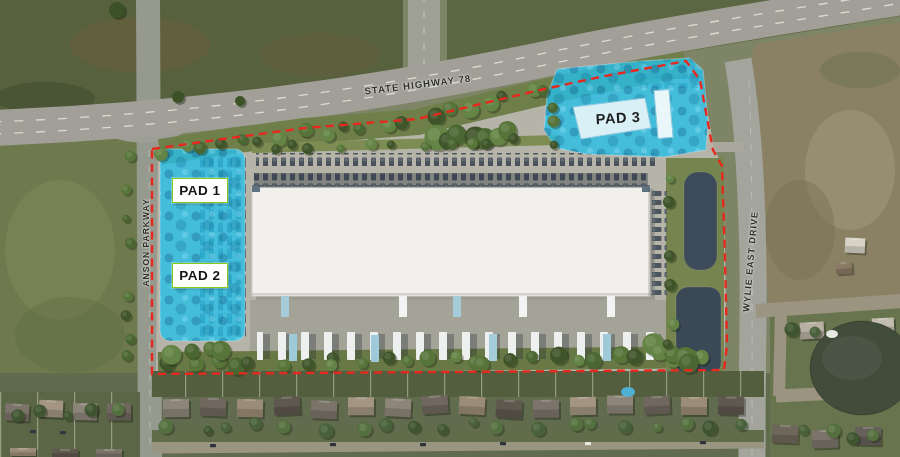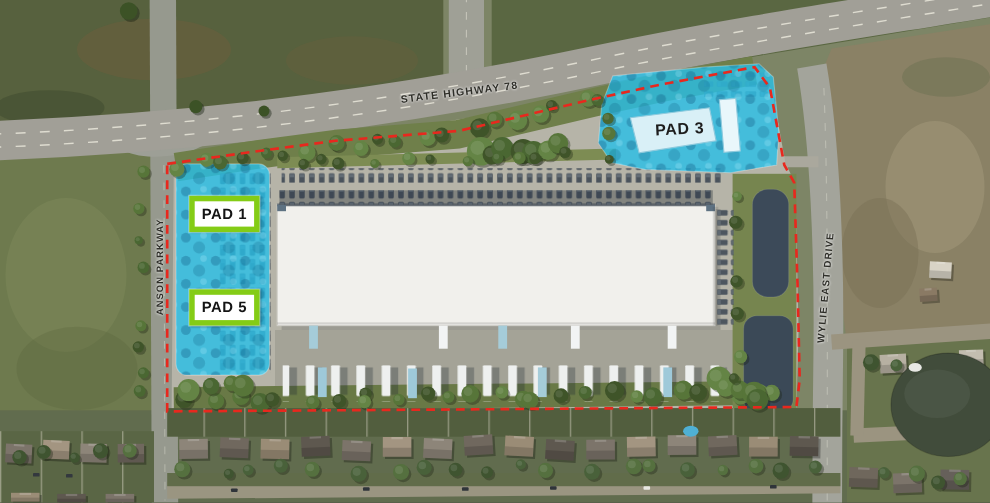--- a/index.html
+++ b/index.html
@@ -11,21 +11,21 @@
   .stage svg{position:absolute;left:0;top:0;}
   .map-label{
     position:absolute;color:#2e2e28;font-weight:700;
     text-align:center;white-space:nowrap;
     text-shadow:0 0 2px rgba(255,255,255,.85),0 0 3px rgba(255,255,255,.6);
   }
   #lbl-highway{left:356px;top:79px;width:124px;height:14px;font-size:9.5px;letter-spacing:1.1px;transform:rotate(-7deg);}
   #lbl-anson{left:95px;top:236px;width:104px;height:13px;font-size:8.5px;letter-spacing:1px;transform:rotate(-90deg);}
   #lbl-wylie{left:700px;top:255px;width:104px;height:13px;font-size:9px;letter-spacing:1px;transform:rotate(-85deg);}
   .pad-box{
-    position:absolute;background:#fff;border:5px solid #84cc16;
+    position:absolute;background:#fff;border:1px solid #84cc16;
     color:#141414;font-size:13.5px;font-weight:600;letter-spacing:.5px;
     display:flex;align-items:center;justify-content:center;
     box-shadow:0 0 0 1px rgba(255,255,255,.3),1px 1px 2px rgba(0,0,0,.35);
   }
   #pad1-label{left:172px;top:178px;width:54px;height:23px;}
   #pad2-label{left:172px;top:263px;width:54px;height:23px;}
   #pad3-label{
     position:absolute;left:583px;top:107px;width:70px;height:22px;
     color:#1d1d1d;font-size:14.5px;font-weight:600;letter-spacing:.6px;
     display:flex;align-items:center;justify-content:center;transform:rotate(-3deg);
@@ -742,15 +742,15 @@
     <ellipse cx="832" cy="334" rx="6" ry="4" fill="#e8e8e4"></ellipse>
   </g>
 
   <path id="boundary" d="M152,149 L230,138 305,128 417,119 540,90 600,77 686,61 700,80 713,150 722,166 725,258 727,345 724,370 450,372 152,374 Z" fill="none" stroke-width="2.4" stroke-dasharray="8 5.5" stroke="#e8281e"></path>
 </svg>
 
 <div class="map-label" id="lbl-highway">STATE HIGHWAY 78</div>
 <div class="map-label" id="lbl-anson">ANSON PARKWAY</div>
 <div class="map-label" id="lbl-wylie">WYLIE EAST DRIVE</div>
 <div class="pad-box" id="pad1-label">PAD 1</div>
-<div class="pad-box" id="pad2-label">PAD 5</div>
+<div class="pad-box" id="pad2-label">PAD 2</div>
 <div id="pad3-label">PAD 3</div>
 </div>
 
 </body></html>

